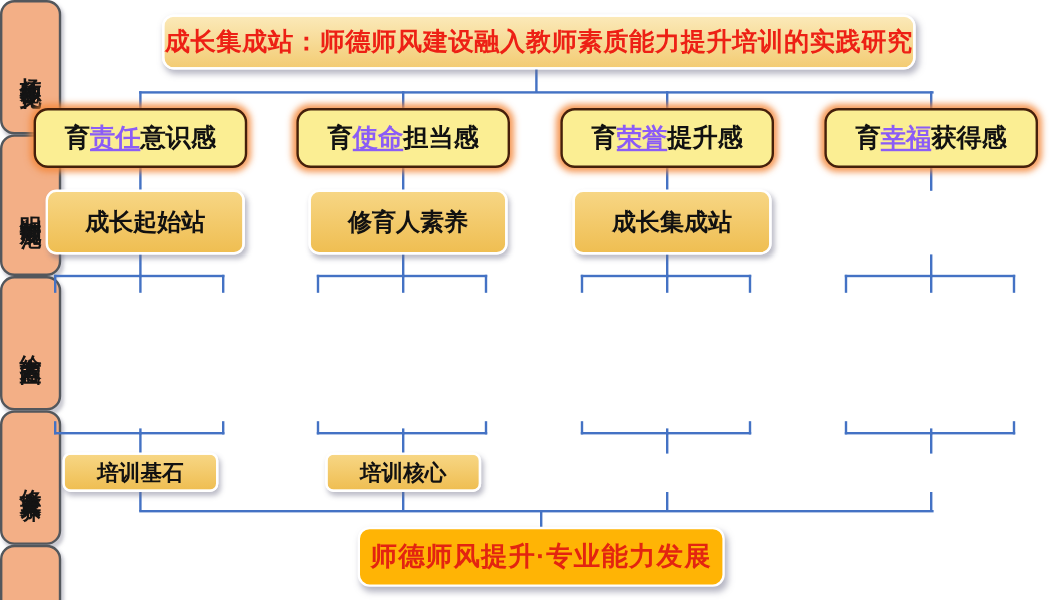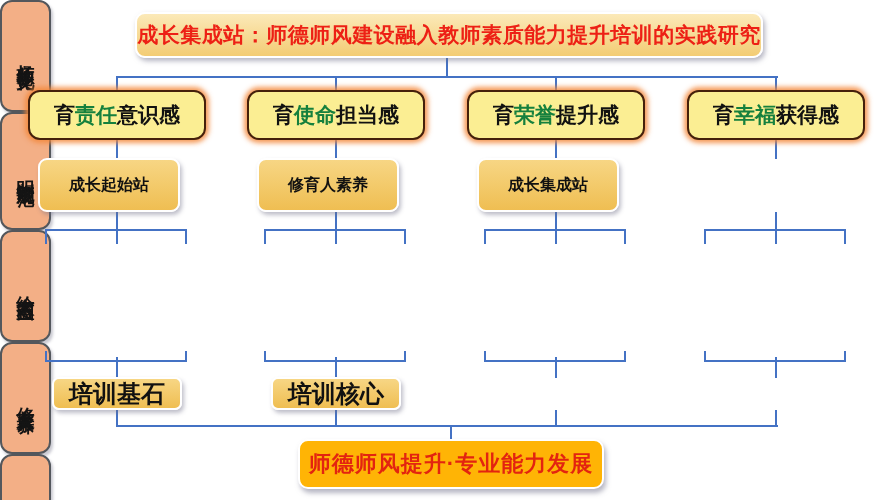--- a/index.html
+++ b/index.html
@@ -18,48 +18,48 @@
     color:#ED2015;font-size:21px;font-weight:bold;letter-spacing:.5px;
   }
   
   .sense{
     top:90px;width:178px;height:50px;
     background:#FBEE93;
     border:2.5px solid #45200b;border-radius:12px;
     box-shadow:0 0 5px 3px rgba(243,135,57,.85);
     font-size:21px;font-weight:bold;color:#111;
   }
-  .sense .hl{color:#15803d;}
+  .sense .hl{color:#8b5cf6;text-decoration:underline;}
   
   .station{
-    top:158px;width:142px;height:54px;
+    top:158px;width:166px;height:54px;
     background:linear-gradient(180deg,#F7D684 0%,#EFBE52 100%);
     border:2px solid #ffffff;border-radius:9px;
     box-shadow:2px 3px 4px rgba(110,110,135,.45);
-    font-size:16px;font-weight:bold;color:#111;
+    font-size:20px;font-weight:bold;color:#111;
   }
   
   .vbox{
     top:243px;width:47px;height:108px;
     background:#F3AF86;
     border:2px solid #53575C;border-radius:12px;
     box-shadow:2px 3px 3px rgba(120,120,140,.4);
     font-family:"Liberation Serif","DejaVu Serif",serif;
     font-size:18px;font-weight:bold;color:#141414;
     writing-mode:vertical-rl;text-orientation:upright;letter-spacing:2px;
     display:flex;align-items:center;justify-content:center;
   }
   .vbox.tall{height:114px;}
   
   .pillar{
     top:377px;width:130px;height:33px;
     background:linear-gradient(180deg,#F7D684 0%,#EFBE52 100%);
     border:2px solid #ffffff;border-radius:7px;
     box-shadow:2px 3px 4px rgba(110,110,135,.45);
-    font-size:24px;font-weight:bold;color:#111;
+    font-size:18px;font-weight:bold;color:#111;
   }
   
   .bottom-box{
     left:298px;top:439px;width:306px;height:50px;
     background:#FFB405;
     border:2px solid #ffffff;border-radius:10px;
     box-shadow:2px 4px 5px rgba(110,110,135,.5);
     color:#E32410;font-size:22px;font-weight:bold;letter-spacing:1px;
   }
 </style>

